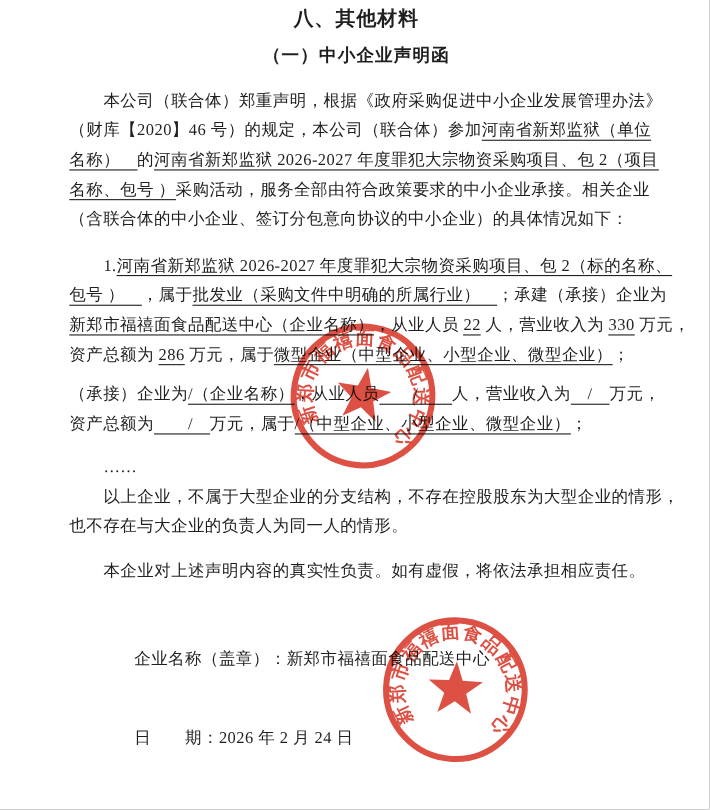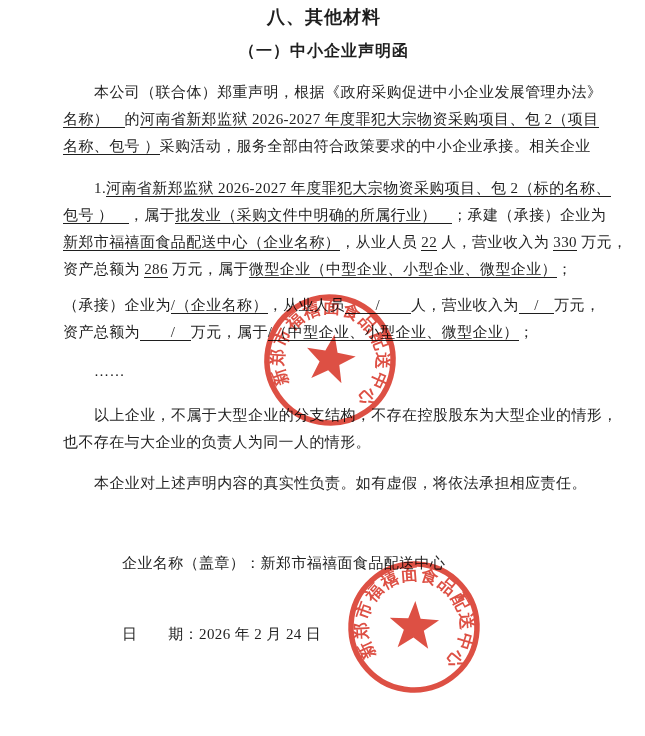--- a/index.html
+++ b/index.html
@@ -53,21 +53,21 @@
   .line.indent{ text-indent:31px; }
   .seg{}
   .u{
     border-bottom:1px solid var(--ink);
   }
   
   [data-block-id="declaration"]{margin-top:15px;}
   [data-block-id="item1"]{margin-top:15px;}
   [data-block-id="item2"]{margin-top:9px;}
   [data-block-id="ellipsis"]{margin-top:12px;}
-  [data-block-id="no-large"]{margin-top:17px;}
+  [data-block-id="no-large"]{}
   [data-block-id="responsibility"]{margin-top:14px;text-align:right;}
   [data-block-id="company"]{margin-top:53px; margin-left:59px;}
   [data-block-id="date"]{margin-top:44px; margin-left:59px;}
 
   .stamp{
     position:absolute;
     width:140px;
     height:140px;
     mix-blend-mode:multiply;
     opacity:0.88;
@@ -87,22 +87,24 @@
 <body>
 
 <div class="page">
 
   <div class="doc">
     <div class="h1">八、其他材料</div>
     <div class="h2">（一）中小企业声明函</div>
     <div>
         <div class="block" data-block-id="declaration">
           <div class="line indent"><span class="seg">本公司（联合体）郑重声明，根据《政府采购促进中小企业发展管理办法》</span></div>
+          <div class="line"><span class="seg">（财库【2020】46 号）的规定，本公司（联合体）参加</span><span class="seg u">河南省新郑监狱（单位</span></div>
           <div class="line"><span class="seg u">名称）　</span><span class="seg">的</span><span class="seg u">河南省新郑监狱 2026-2027 年度罪犯大宗物资采购项目、包 2（项目</span></div>
           <div class="line"><span class="seg u">名称、包号 ）</span><span class="seg">采购活动，服务全部由符合政策要求的中小企业承接。相关企业</span></div>
+          <div class="line"><span class="seg">（含联合体的中小企业、签订分包意向协议的中小企业）的具体情况如下：</span></div>
         </div>
         <div class="block" data-block-id="item1">
           <div class="line indent"><span class="seg">1.</span><span class="seg u">河南省新郑监狱 2026-2027 年度罪犯大宗物资采购项目、包 2（标的名称、</span></div>
           <div class="line"><span class="seg u">包号 ）　</span><span class="seg">，属于</span><span class="seg u">批发业（采购文件中明确的所属行业）　</span><span class="seg">；承建（承接）企业为</span></div>
           <div class="line"><span class="seg u">新郑市福禧面食品配送中心（企业名称）</span><span class="seg">，从业人员 </span><span class="seg u">22</span><span class="seg"> 人，营业收入为 </span><span class="seg u">330</span><span class="seg"> 万元，</span></div>
           <div class="line"><span class="seg">资产总额为 </span><span class="seg u">286</span><span class="seg"> 万元，属于</span><span class="seg u">微型企业（中型企业、小型企业、微型企业）</span><span class="seg">；</span></div>
         </div>
         <div class="block" data-block-id="item2">
           <div class="line"><span class="seg">（承接）企业为</span><span class="seg u">/（企业名称）</span><span class="seg">，从业人员</span><span class="seg u">　　/　　</span><span class="seg">人，营业收入为</span><span class="seg u">　/　</span><span class="seg">万元，</span></div>
           <div class="line"><span class="seg">资产总额为</span><span class="seg u">　　/　</span><span class="seg">万元，属于</span><span class="seg u">/（中型企业、小型企业、微型企业）</span><span class="seg">；</span></div>

